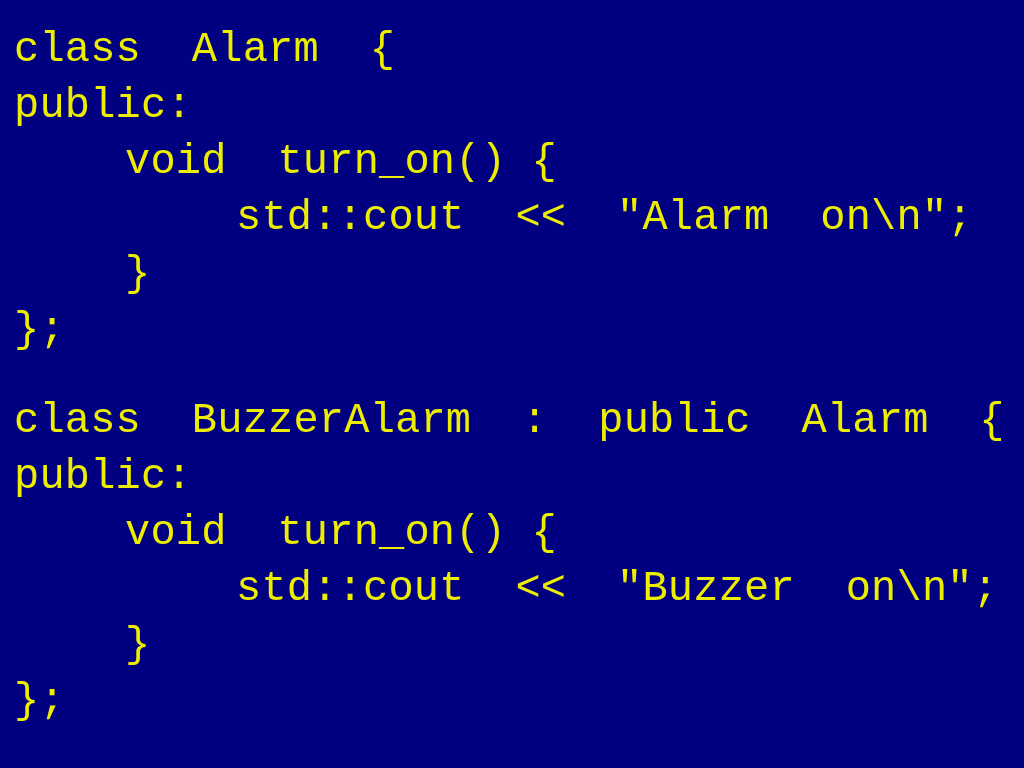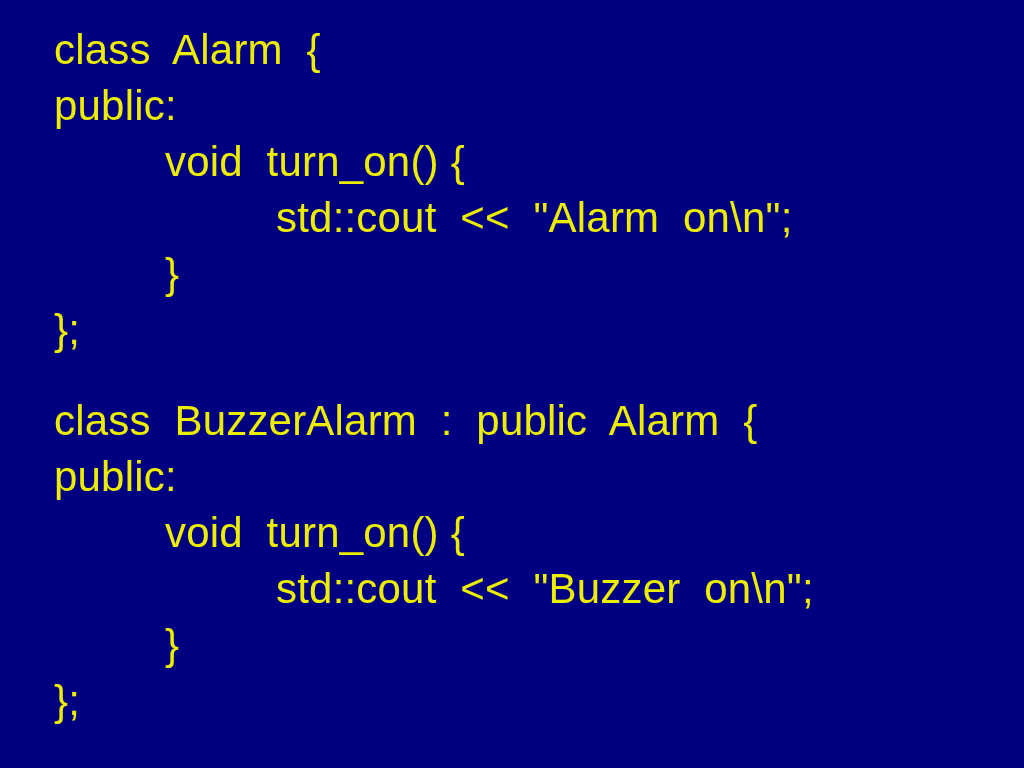--- a/index.html
+++ b/index.html
@@ -24,27 +24,26 @@
   }
   .code-block {
     margin: 0;
     padding: 0;
   }
   .code-block + .code-block {
     margin-top: 35px;
   }
   .code-line {
     color: #eded00;
-    font-family: Liberation Sans, sans-serif;
+    font-family: Liberation Mono, monospace;
     font-size: 42px;
     line-height: 56px;
     letter-spacing: 0.2px;
     white-space: pre;
     height: 56px;
-    margin-left: 40px;
   }
   
   .indent-0 { padding-left: 0px; }
   .indent-1 { padding-left: 111px; }
   .indent-2 { padding-left: 222px; }
 </style>
 </head>
 <body>
 
 <div id="slide">

